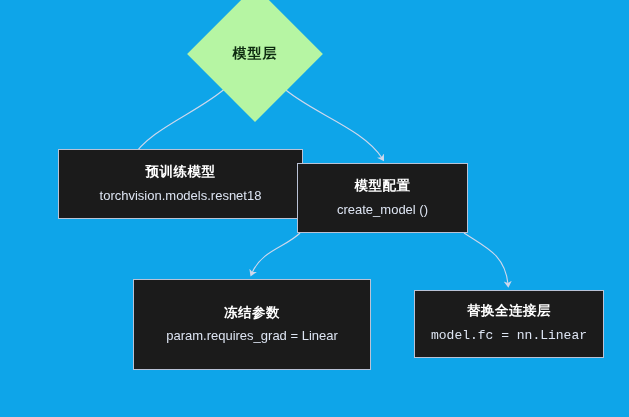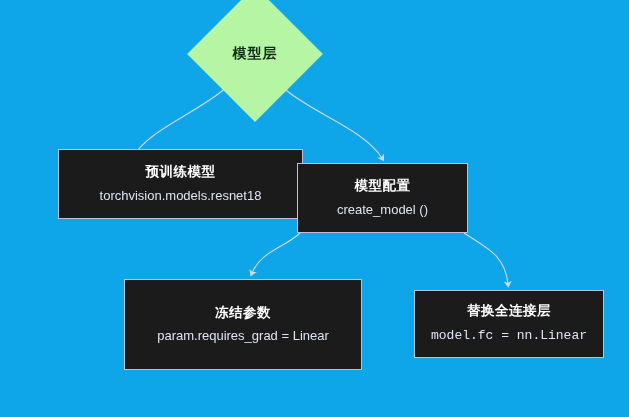--- a/index.html
+++ b/index.html
@@ -113,21 +113,21 @@
   <div class="node box" style="left:10px; top:149px; width:245px; height:70px;margin-left:48px;">
     <div class="title">预训练模型</div>
     <div class="subtitle">torchvision.models.resnet18</div>
   </div>
 
   <div class="node box" style="left:297px; top:163px; width:171px; height:70px;align-items:center;">
     <div class="title">模型配置</div>
     <div class="subtitle">create_model ()</div>
   </div>
 
-  <div class="node box" style="left:124px; top:279px; width:238px; height:91px;">
+  <div class="node box" style="left:133px; top:279px; width:238px; height:91px;">
     <div class="title">冻结参数</div>
     <div class="subtitle" style="max-width:182px;">param.requires_grad = Linear</div>
   </div>
 
   <div class="node box" style="left:414px; top:290px; width:190px; height:68px;font-family:Liberation Mono, monospace;">
     <div class="title">替换全连接层</div>
     <div class="subtitle">model.fc = nn.Linear</div>
   </div>
 
 </div>

